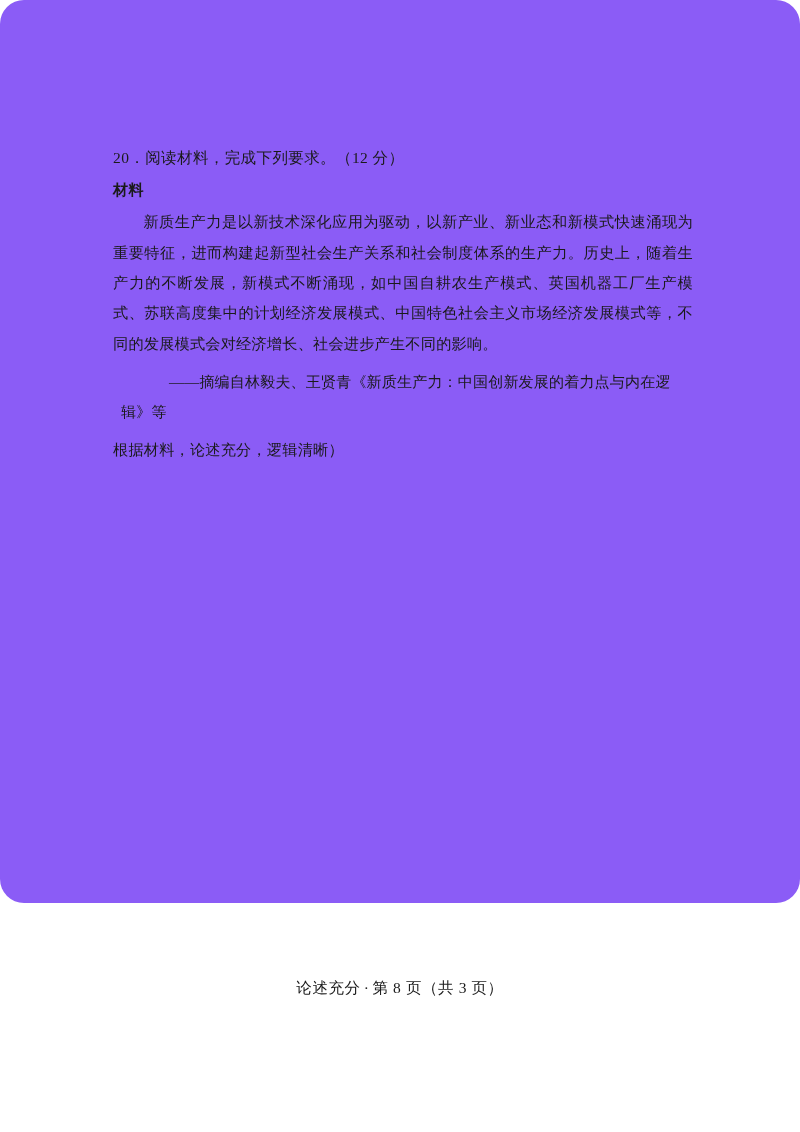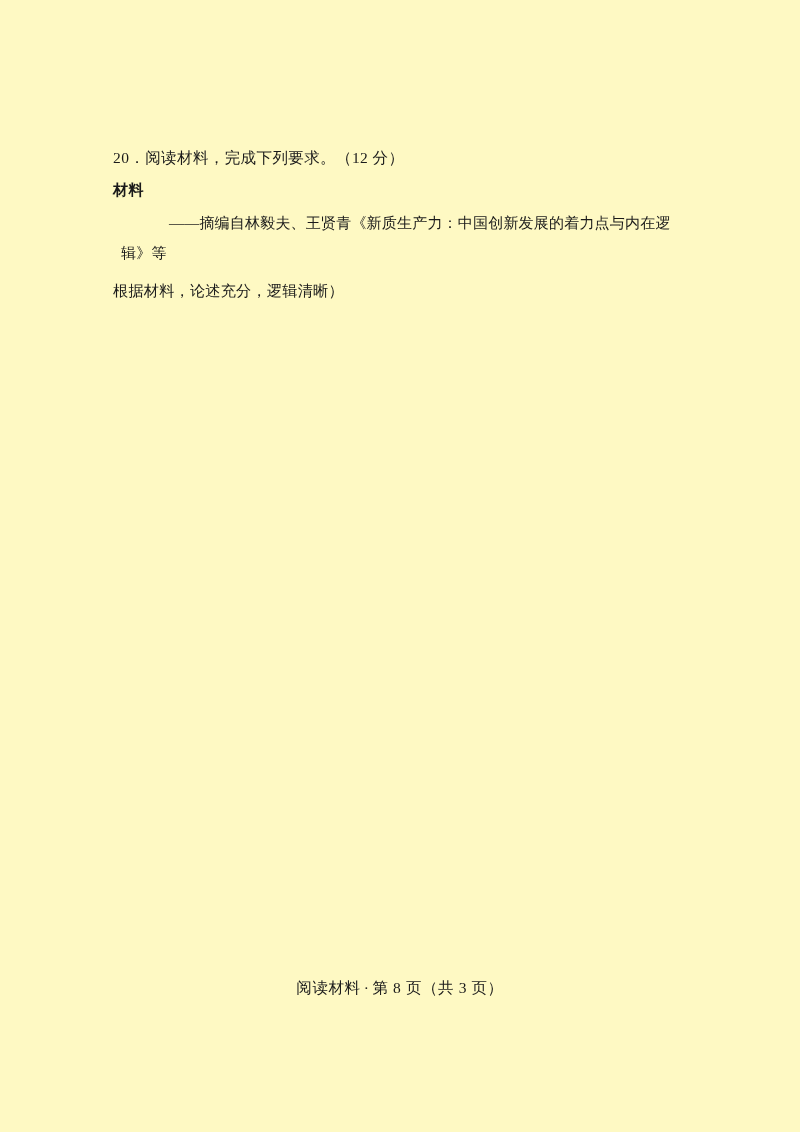--- a/index.html
+++ b/index.html
@@ -13,22 +13,23 @@
     font-family: "Liberation Serif", "DejaVu Serif", serif;
     color: #1a1a1a;
     position: relative;
     overflow: hidden;
   }
   .page {
     position: absolute;
     left: 0;
     top: 0;
     width: 800px;
-    height: 1132px;
-    background: #fef9c3;
+    height: 903px;
+    background: #8b5cf6;
+    border-radius: 24px;
   }
   .content {
     position: absolute;
     left: 113px;
     top: 146px;
     width: 580px;
   }
   .q-head {
     font-size: 15.5px;
     line-height: 1.5;
@@ -99,25 +100,26 @@
 <div class="page">
 
   <div class="content">
 
     <div class="q-head">
       <span class="q-num">20</span><span>．阅读材料，完成下列要求。（12 分）</span>
     </div>
 
     <div class="mat-label">材料</div>
 
+    <div class="body-para">新质生产力是以新技术深化应用为驱动，以新产业、新业态和新模式快速涌现为重要特征，进而构建起新型社会生产关系和社会制度体系的生产力。历史上，随着生产力的不断发展，新模式不断涌现，如中国自耕农生产模式、英国机器工厂生产模式、苏联高度集中的计划经济发展模式、中国特色社会主义市场经济发展模式等，不同的发展模式会对经济增长、社会进步产生不同的影响。</div>
 
     <div class="source-line">——摘编自林毅夫、王贤青《新质生产力：中国创新发展的着力点与内在逻辑》等</div>
 
     <div class="req-cont">根据材料，论述充分，逻辑清晰）</div>
 
     <div class="spacer-blank"></div>
   </div>
 
   <div class="footer">
-    <span>阅读材料</span><span class="sep">·</span><span>第 8 页（共 3 页）</span>
+    <span>论述充分</span><span class="sep">·</span><span>第 8 页（共 3 页）</span>
   </div>
 
 </div>
 
 </body></html>

